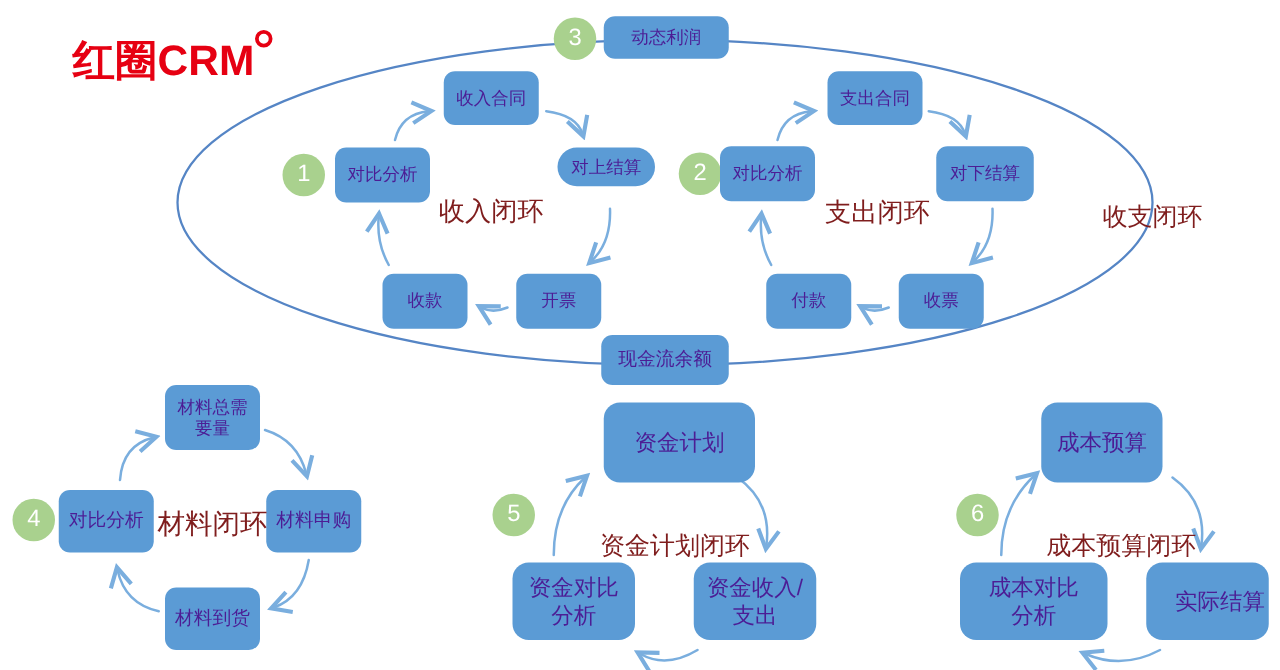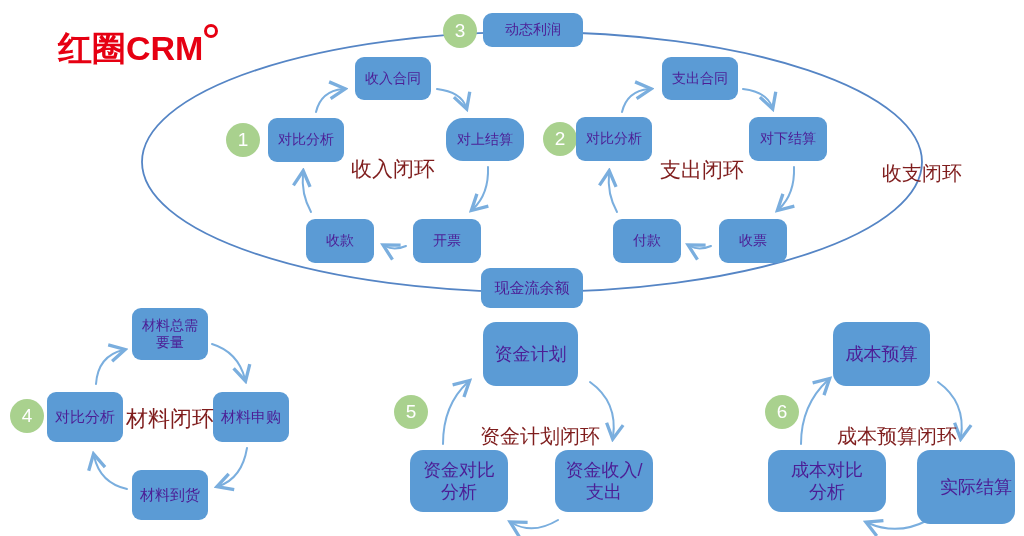--- a/index.html
+++ b/index.html
@@ -80,21 +80,21 @@
   <div class="logo"><span>红圈CRM</span><span class="ring"></span></div>
 
   <div class="badge" style="left:443px;top:14px;">3</div>
   <div class="node" style="left:483px;top:13px;width:100px;height:34px;font-size:14px;">动态利润</div>
   <div class="node" style="left:481px;top:268px;width:102px;height:40px;font-size:15px;">现金流余额</div>
   <div class="loop-label" style="left:922px;top:160px;font-size:20px;">收支闭环</div>
 
   <div class="badge" style="left:226px;top:123px;">1</div>
   <div class="node" style="left:268px;top:118px;width:76px;height:44px;font-size:14px;">对比分析</div>
   <div class="node" style="left:355px;top:57px;width:76px;height:43px;font-size:14px;">收入合同</div>
-  <div class="node" style="left:446px;top:118px;width:78px;height:43px;font-size:14px;border-radius:17px;">对上结算</div>
+  <div class="node" style="left:446px;top:118px;width:78px;height:31px;font-size:14px;border-radius:17px;">对上结算</div>
   <div class="node" style="left:413px;top:219px;width:68px;height:44px;font-size:14px;">开票</div>
   <div class="node" style="left:306px;top:219px;width:68px;height:44px;font-size:14px;">收款</div>
   <div class="loop-label" style="left:393px;top:155px;font-size:21px;">收入闭环</div>
 
   <div class="badge" style="left:543px;top:122px;">2</div>
   <div class="node" style="left:576px;top:117px;width:76px;height:44px;font-size:14px;">对比分析</div>
   <div class="node" style="left:662px;top:57px;width:76px;height:43px;font-size:14px;">支出合同</div>
   <div class="node" style="left:749px;top:117px;width:78px;height:44px;font-size:14px;">对下结算</div>
   <div class="node" style="left:719px;top:219px;width:68px;height:44px;font-size:14px;">收票</div>
   <div class="node" style="left:613px;top:219px;width:68px;height:44px;font-size:14px;">付款</div>
@@ -102,27 +102,27 @@
 
   <div class="badge" style="left:10px;top:399px;">4</div>
   <div class="node" style="left:132px;top:308px;width:76px;height:52px;font-size:14px;">材料总需
 要量</div>
   <div class="node" style="left:47px;top:392px;width:76px;height:50px;font-size:15px;">对比分析</div>
   <div class="node" style="left:213px;top:392px;width:76px;height:50px;font-size:15px;">材料申购</div>
   <div class="node" style="left:132px;top:470px;width:76px;height:50px;font-size:15px;">材料到货</div>
   <div class="loop-label" style="left:170px;top:404px;font-size:22px;">材料闭环</div>
 
   <div class="badge" style="left:394px;top:395px;">5</div>
-  <div class="node big" style="left:483px;top:322px;width:95px;height:64px;font-size:18px;text-align:center;">资金计划</div>
+  <div class="node big" style="left:483px;top:322px;width:121px;height:64px;font-size:18px;text-align:center;">资金计划</div>
   <div class="node big" style="left:555px;top:450px;width:98px;height:62px;font-size:18px;">资金收入/
 支出</div>
   <div class="node big" style="left:410px;top:450px;width:98px;height:62px;font-size:18px;">资金对比
 分析</div>
   <div class="loop-label" style="left:540px;top:423px;font-size:20px;">资金计划闭环</div>
 
   <div class="badge" style="left:765px;top:395px;">6</div>
   <div class="node big" style="left:833px;top:322px;width:97px;height:64px;font-size:18px;">成本预算</div>
-  <div class="node big" style="left:917px;top:450px;width:98px;height:74px;font-size:18px;padding-left:20px;">实际结算</div>
+  <div class="node big" style="left:917px;top:450px;width:98px;height:62px;font-size:18px;padding-left:20px;">实际结算</div>
   <div class="node big" style="left:768px;top:450px;width:118px;height:62px;font-size:18px;">成本对比
 分析</div>
   <div class="loop-label" style="left:897px;top:423px;font-size:20px;">成本预算闭环</div>
 
 </div>
 
 </body></html>

